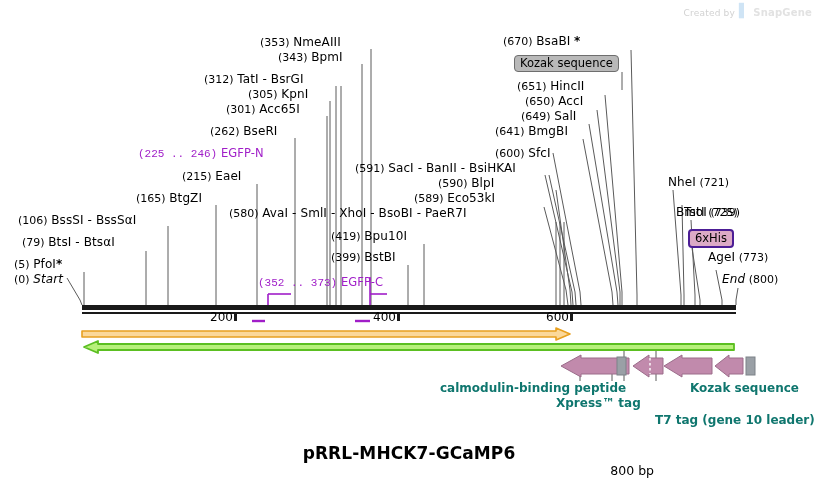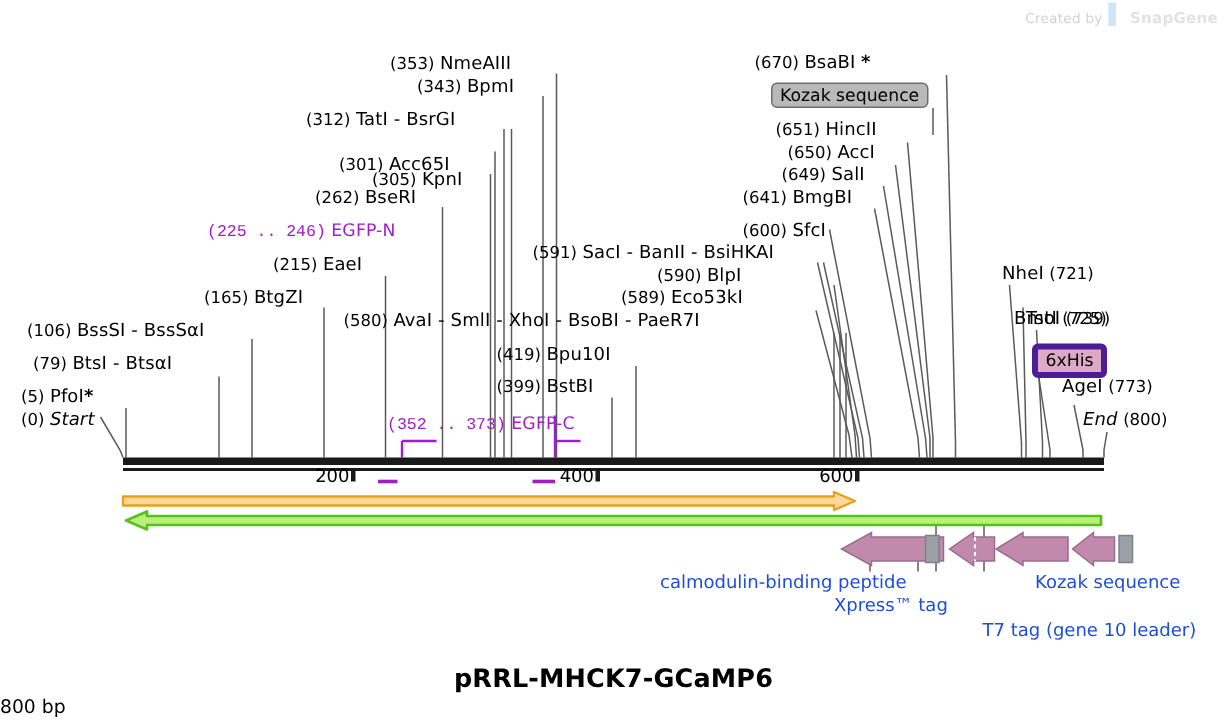--- a/index.html
+++ b/index.html
@@ -84,21 +84,21 @@
     border-radius: 4px;
     line-height: 12px;
   }
   .badge.gray {
     background: #b9b9b9;
     border: 1px solid #6e6e6e;
     color: #000;
   }
   .badge.pink {
     background: #dcaac6;
-    border: 4px solid #4c1d95;
+    border: 2px solid #4c1d95;
     color: #000;
   }
 
   
   #leaders {
     position: absolute;
     left: 0; top: 0;
     width: 818px;
     height: 485px;
     pointer-events: none;
@@ -148,40 +148,41 @@
   .cds {
     position: absolute;
     top: 0;
     height: 24px;
   }
 
   .caption {
     position: absolute;
     white-space: nowrap;
     font-size: 12px;
-    color: #1d4ed8;
+    color: #0f766e;
+    font-weight: bold;
   }
 
   
   #title {
     position: absolute;
     left: 0;
     top: 443px;
     width: 818px;
     text-align: center;
     font-size: 17px;
     font-weight: bold;
     letter-spacing: .1px;
   }
   #subtitle {
     position: absolute;
     left: 0;
     top: 463px;
     width: 654px;
-    text-align: left;
+    text-align: right;
     font-size: 12.5px;
   }
 </style>
 </head>
 <body>
 
 <div id="stage">
 
   <div id="watermark">
     <span>Created by</span>
@@ -312,21 +313,21 @@
   <div class="lbl" style="left:210px; top:125px;">
     <span class="pos">(262)</span>
     <span class="enz">BseRI</span>
   </div>
 
   <div class="lbl" style="left:226px; top:103px;">
     <span class="pos">(301)</span>
     <span class="enz">Acc65I</span>
   </div>
 
-  <div class="lbl" style="left:248px; top:88px;margin-top:25px;">
+  <div class="lbl" style="left:248px; top:88px;">
     <span class="pos">(305)</span>
     <span class="enz">KpnI</span>
   </div>
 
   <div class="lbl" style="left:204px; top:73px;">
     <span class="pos">(312)</span>
     <span class="enz">TatI  -  BsrGI</span>
   </div>
 
   <div class="lbl" style="left:278px; top:51px;">

